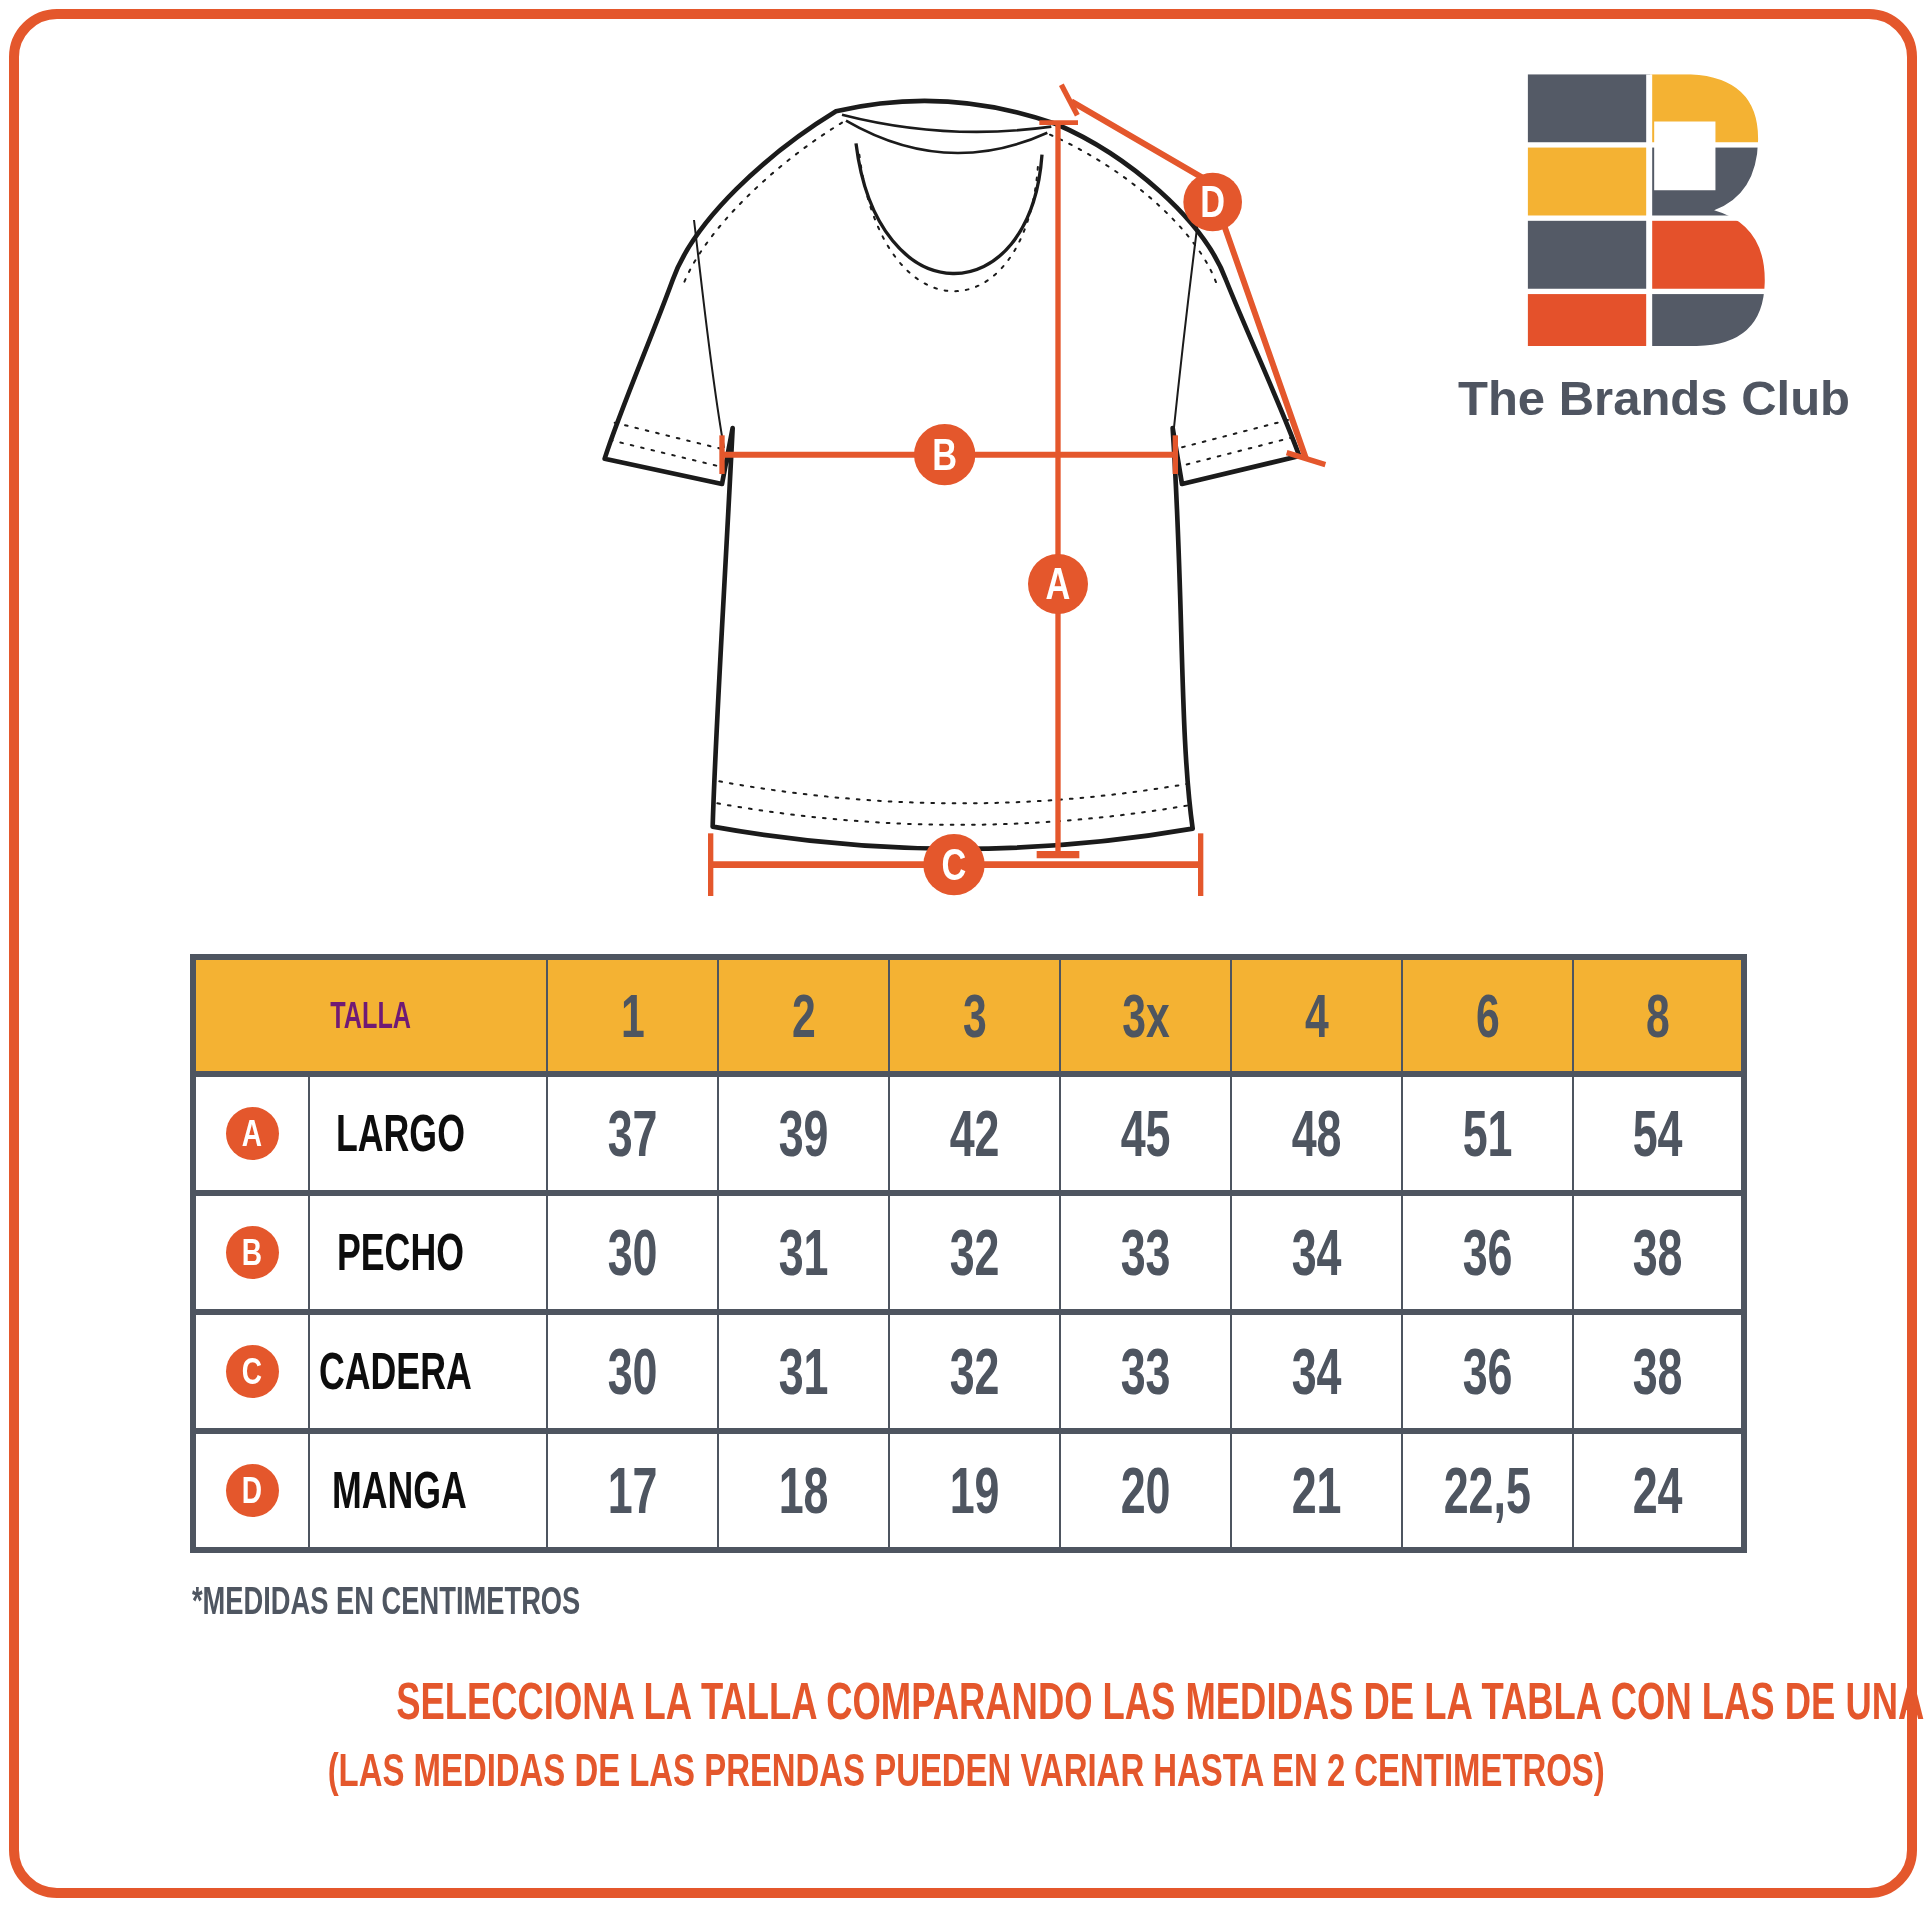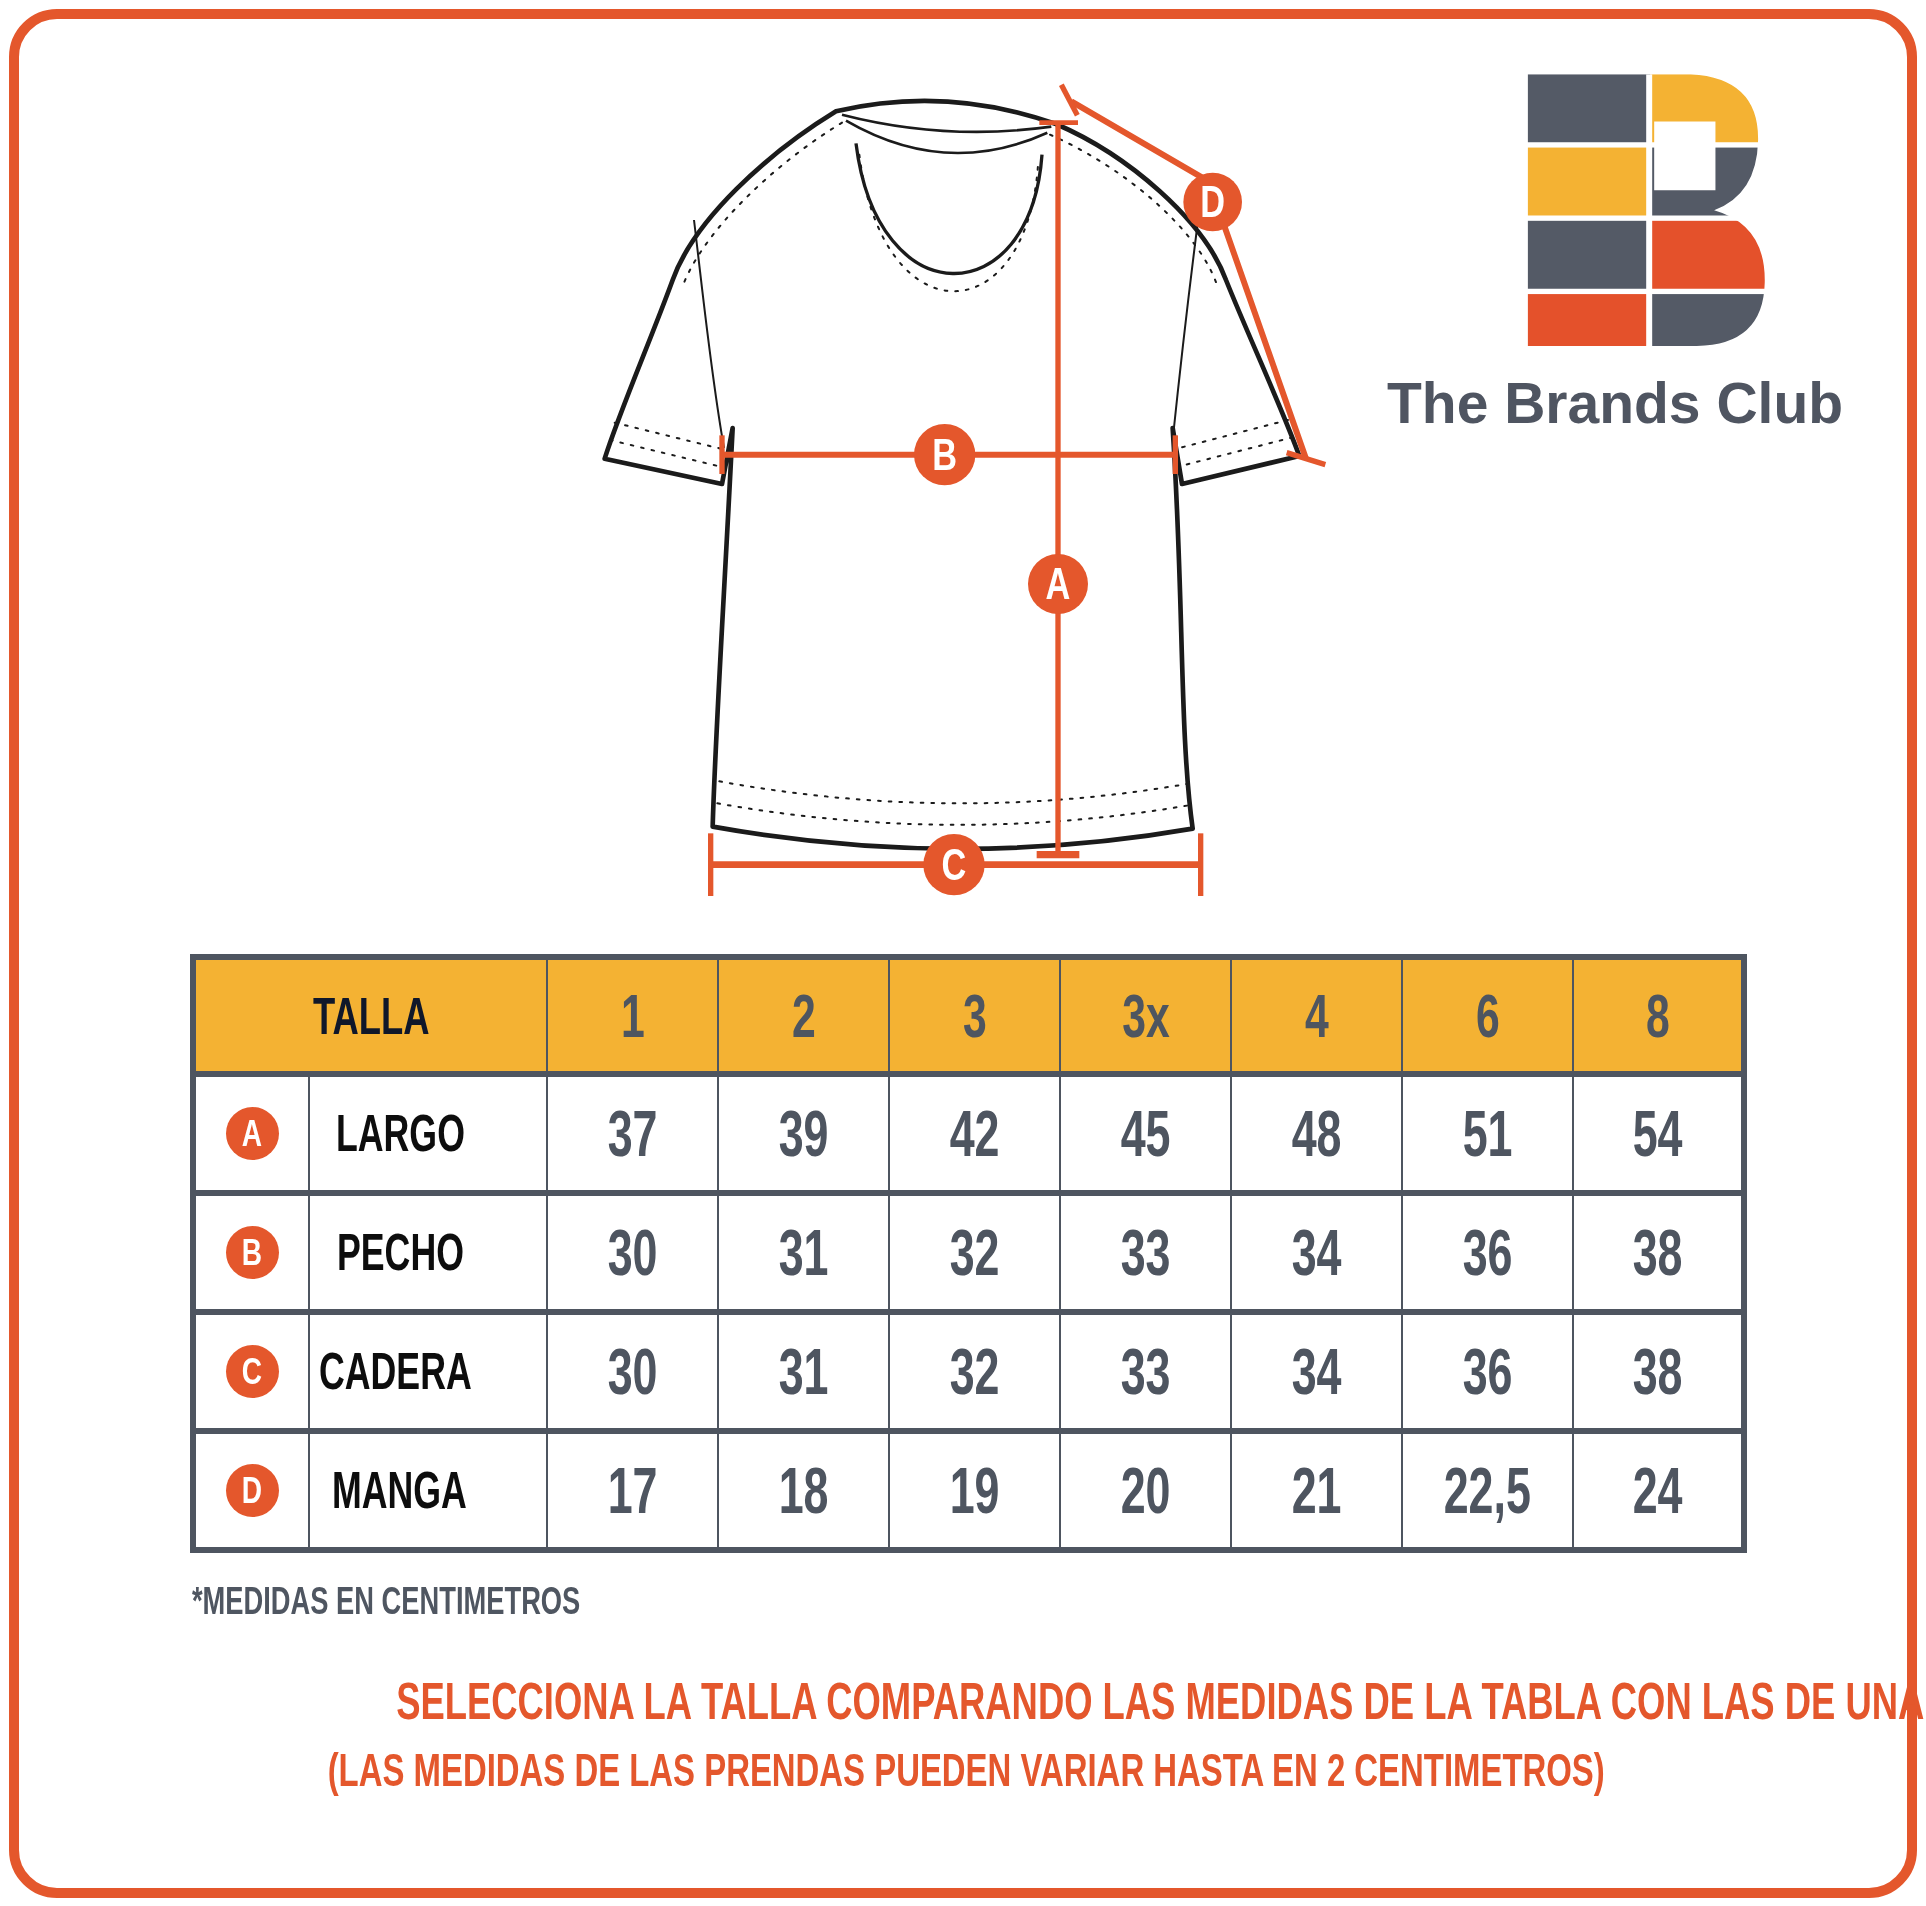--- a/index.html
+++ b/index.html
@@ -13,41 +13,41 @@
   }
   .cond{display:inline-block;transform:scaleX(0.70);transform-origin:center center;white-space:nowrap;}
   .cond-left{display:inline-block;transform:scaleX(0.70);transform-origin:left center;white-space:nowrap;}
 
   
   .shirt-svg{position:absolute;left:567px;top:60px;width:814px;height:880px;}
 
   
   .logo-svg{position:absolute;left:1434px;top:53px;width:467px;height:313px;}
   .brand-word{
-    position:absolute;left:1387px;top:370px;width:534px;
-    font-size:57px;font-weight:600;color:#4F5561;letter-spacing:0px;
+    position:absolute;left:1387px;top:370px;width:534px;text-align:center;
+    font-size:49px;font-weight:600;color:#4F5561;letter-spacing:0px;
   }
 
   
   table.size-table{
     position:absolute;left:190px;top:954px;
     border-collapse:collapse;table-layout:fixed;width:1554px;
     border:6px solid #4E5560;
   }
   .size-table col.c-icon{width:116px;}
   .size-table col.c-label{width:238px;}
   .size-table col.c-size{width:171px;}
   .size-table tr{border-top:6px solid #4E5560;border-bottom:6px solid #4E5560;}
   .size-table th,.size-table td{
     border-left:2.7px solid #4E5560;border-right:2.7px solid #4E5560;
     padding:0;text-align:center;vertical-align:middle;
   }
   .size-table thead tr{height:117px;background:#F4B233;}
   .size-table tbody tr{height:119px;background:#ffffff;}
-  .th-talla{font-size:52px;font-weight:bold;color:#0f172a;}
+  .th-talla{font-size:36px;font-weight:bold;color:#701a75;}
   .th-size{font-size:61px;font-weight:bold;color:#4E5560;}
   .td-label{text-align:left;padding-left:10.7px;font-size:51px;font-weight:bold;color:#0d0d0d;margin-left:16px;}
   .td-val{font-size:64px;font-weight:bold;color:#4E5560;}
   .row-badge{
     display:inline-flex;align-items:center;justify-content:center;
     width:53px;height:53px;border-radius:50%;background:#E4572C;
     color:#ffffff;font-size:36px;font-weight:bold;
   }
   .row-badge>span{display:inline-block;transform:scaleX(0.78);}
 

